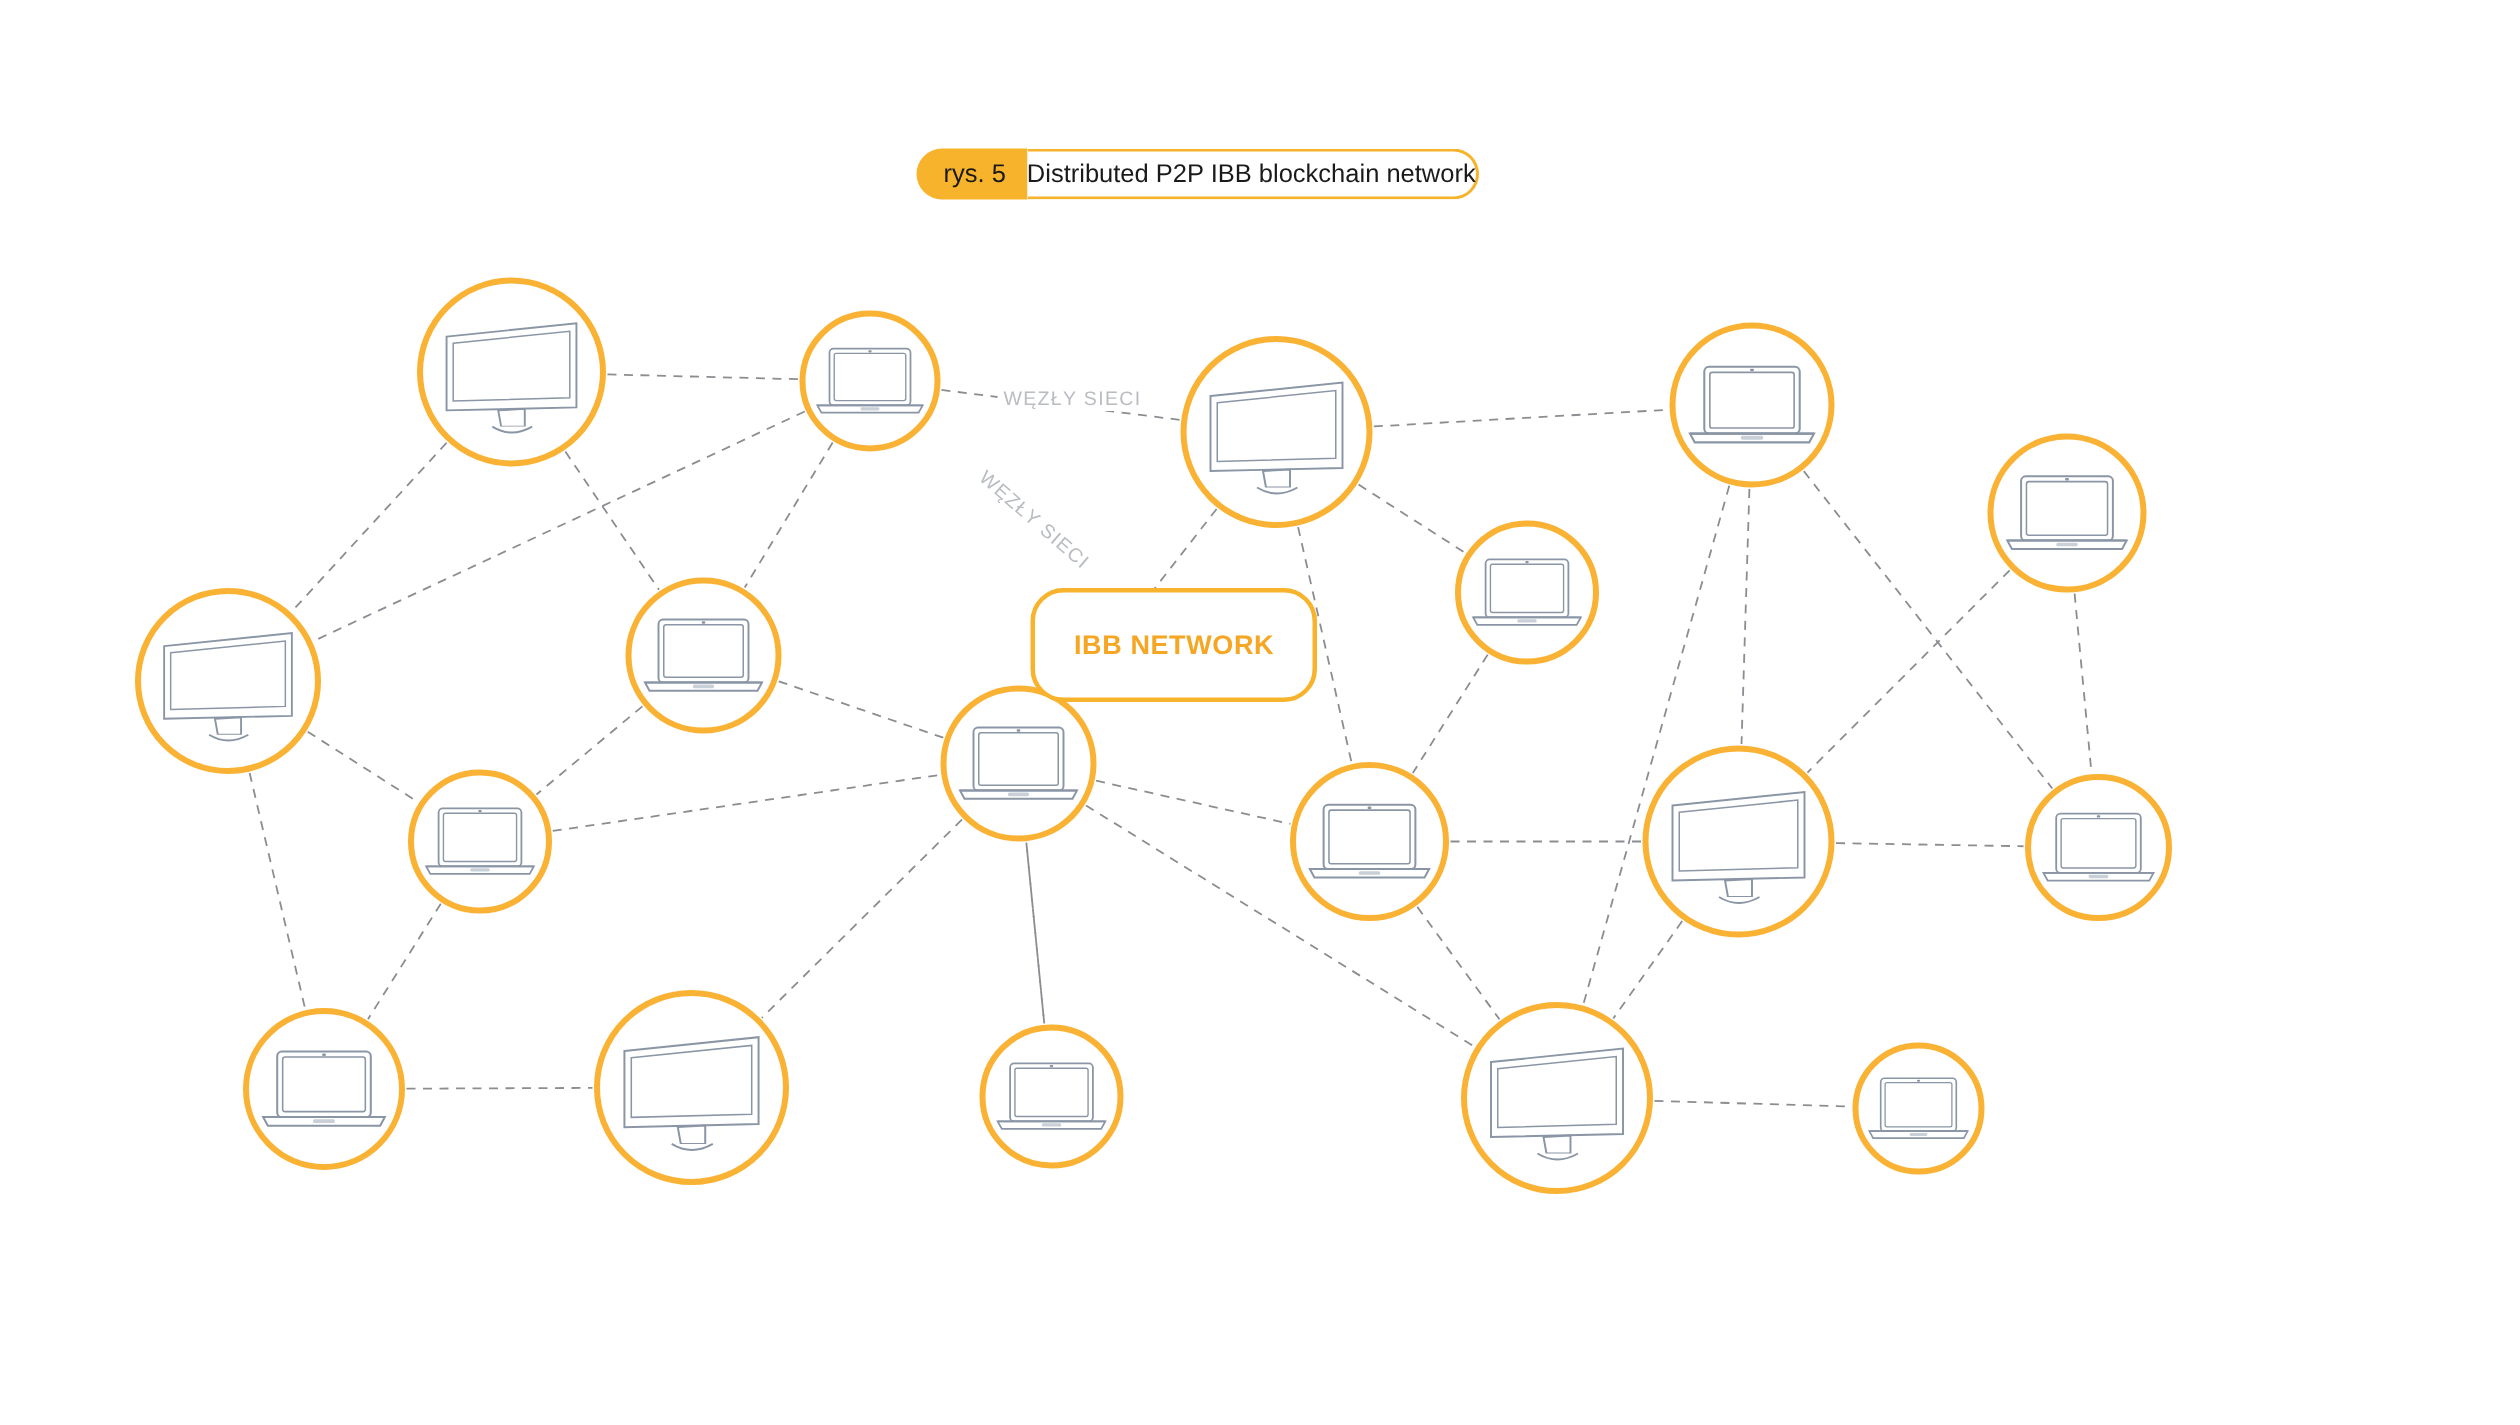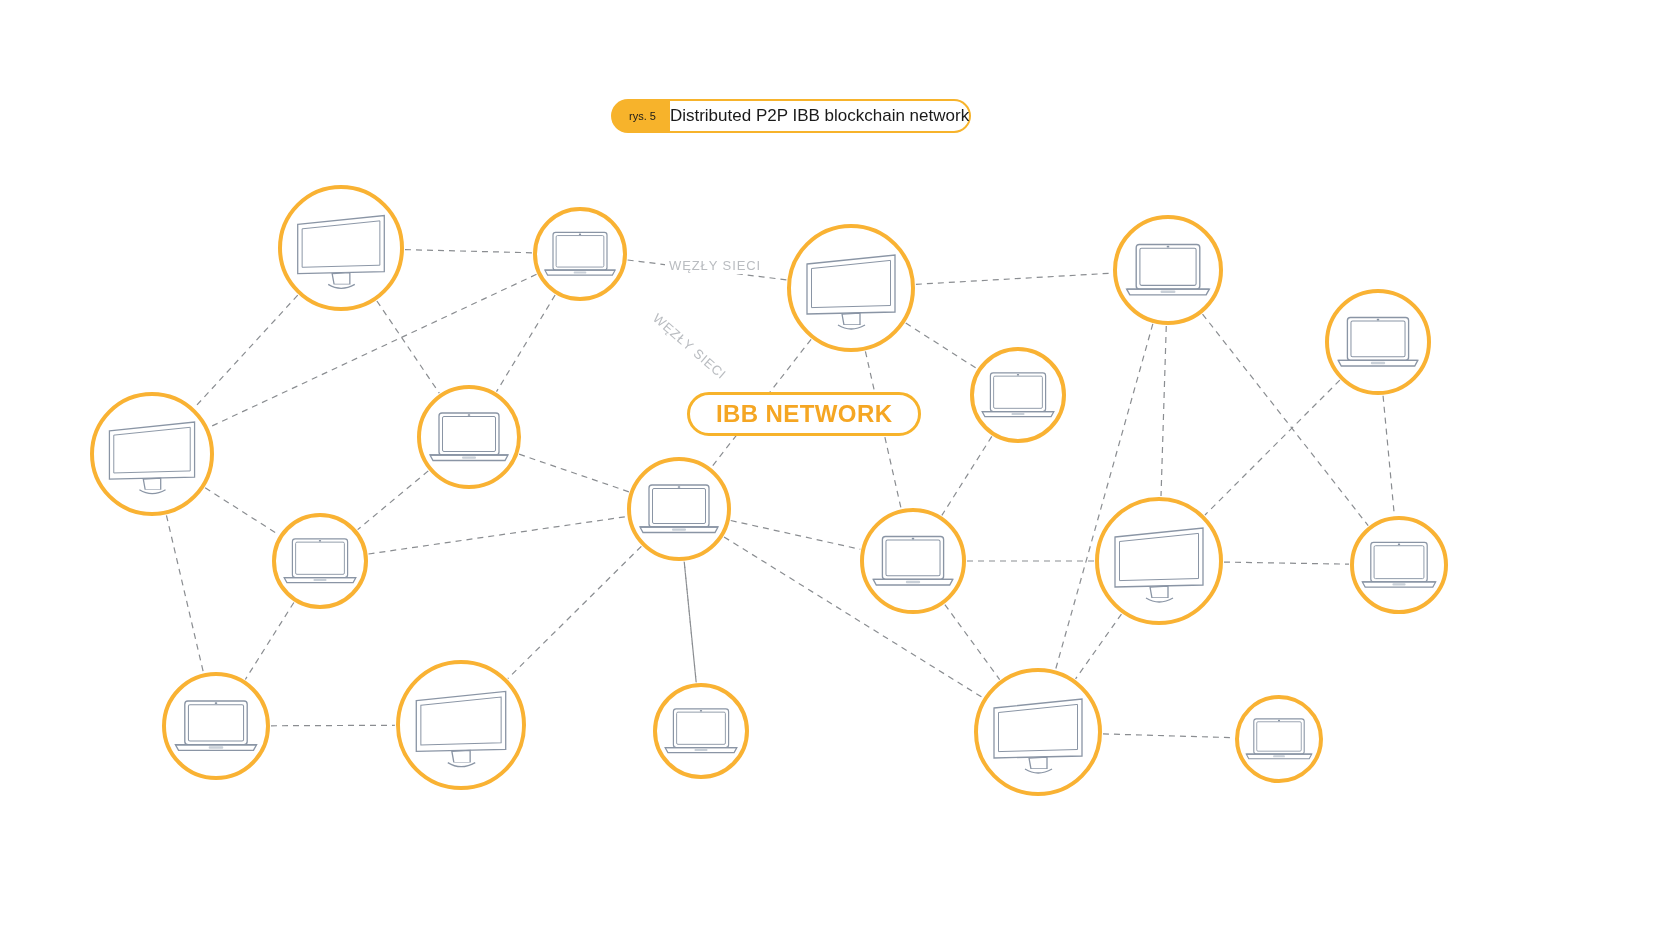--- a/index.html
+++ b/index.html
@@ -11,21 +11,21 @@
   #stage{position:absolute;inset:0;width:1680px;height:950px;}
   #net{position:absolute;left:0;top:0;width:1680px;height:950px;}
 
   
   .banner{
     position:absolute;display:flex;align-items:stretch;
     height:34px;
   }
   .banner-tag{
     background:#F7B32B;color:#1a1a1a;
-    font-size:11px;line-height:34px;
+    font-size:17px;line-height:34px;
     padding:0 14px 0 18px;
     border-radius:17px 0 0 17px;
     white-space:nowrap;
   }
   .banner-title{
     background:#ffffff;color:#1a1a1a;
     font-size:17px;line-height:30px;
     padding:0 0;
     border:2px solid #F7B32B;
     border-left:none;
@@ -33,24 +33,24 @@
     white-space:nowrap;
   }
 
   
   .ibb-pill{
     position:absolute;
     border:3px solid #F7B32B;
     border-radius:22px;
     background:#ffffff;
     color:#F5A623;
-    font-size:24px;font-weight:bold;
+    font-size:18px;font-weight:bold;
     letter-spacing:.4px;
     line-height:38px;
-    padding:0 26px;
+    padding:16px 26px;
     white-space:nowrap;
     text-align:center;
   }
 
   
   .wezly{
     position:absolute;
     color:#b9bcc0;
     font-size:13px;
     letter-spacing:.9px;

